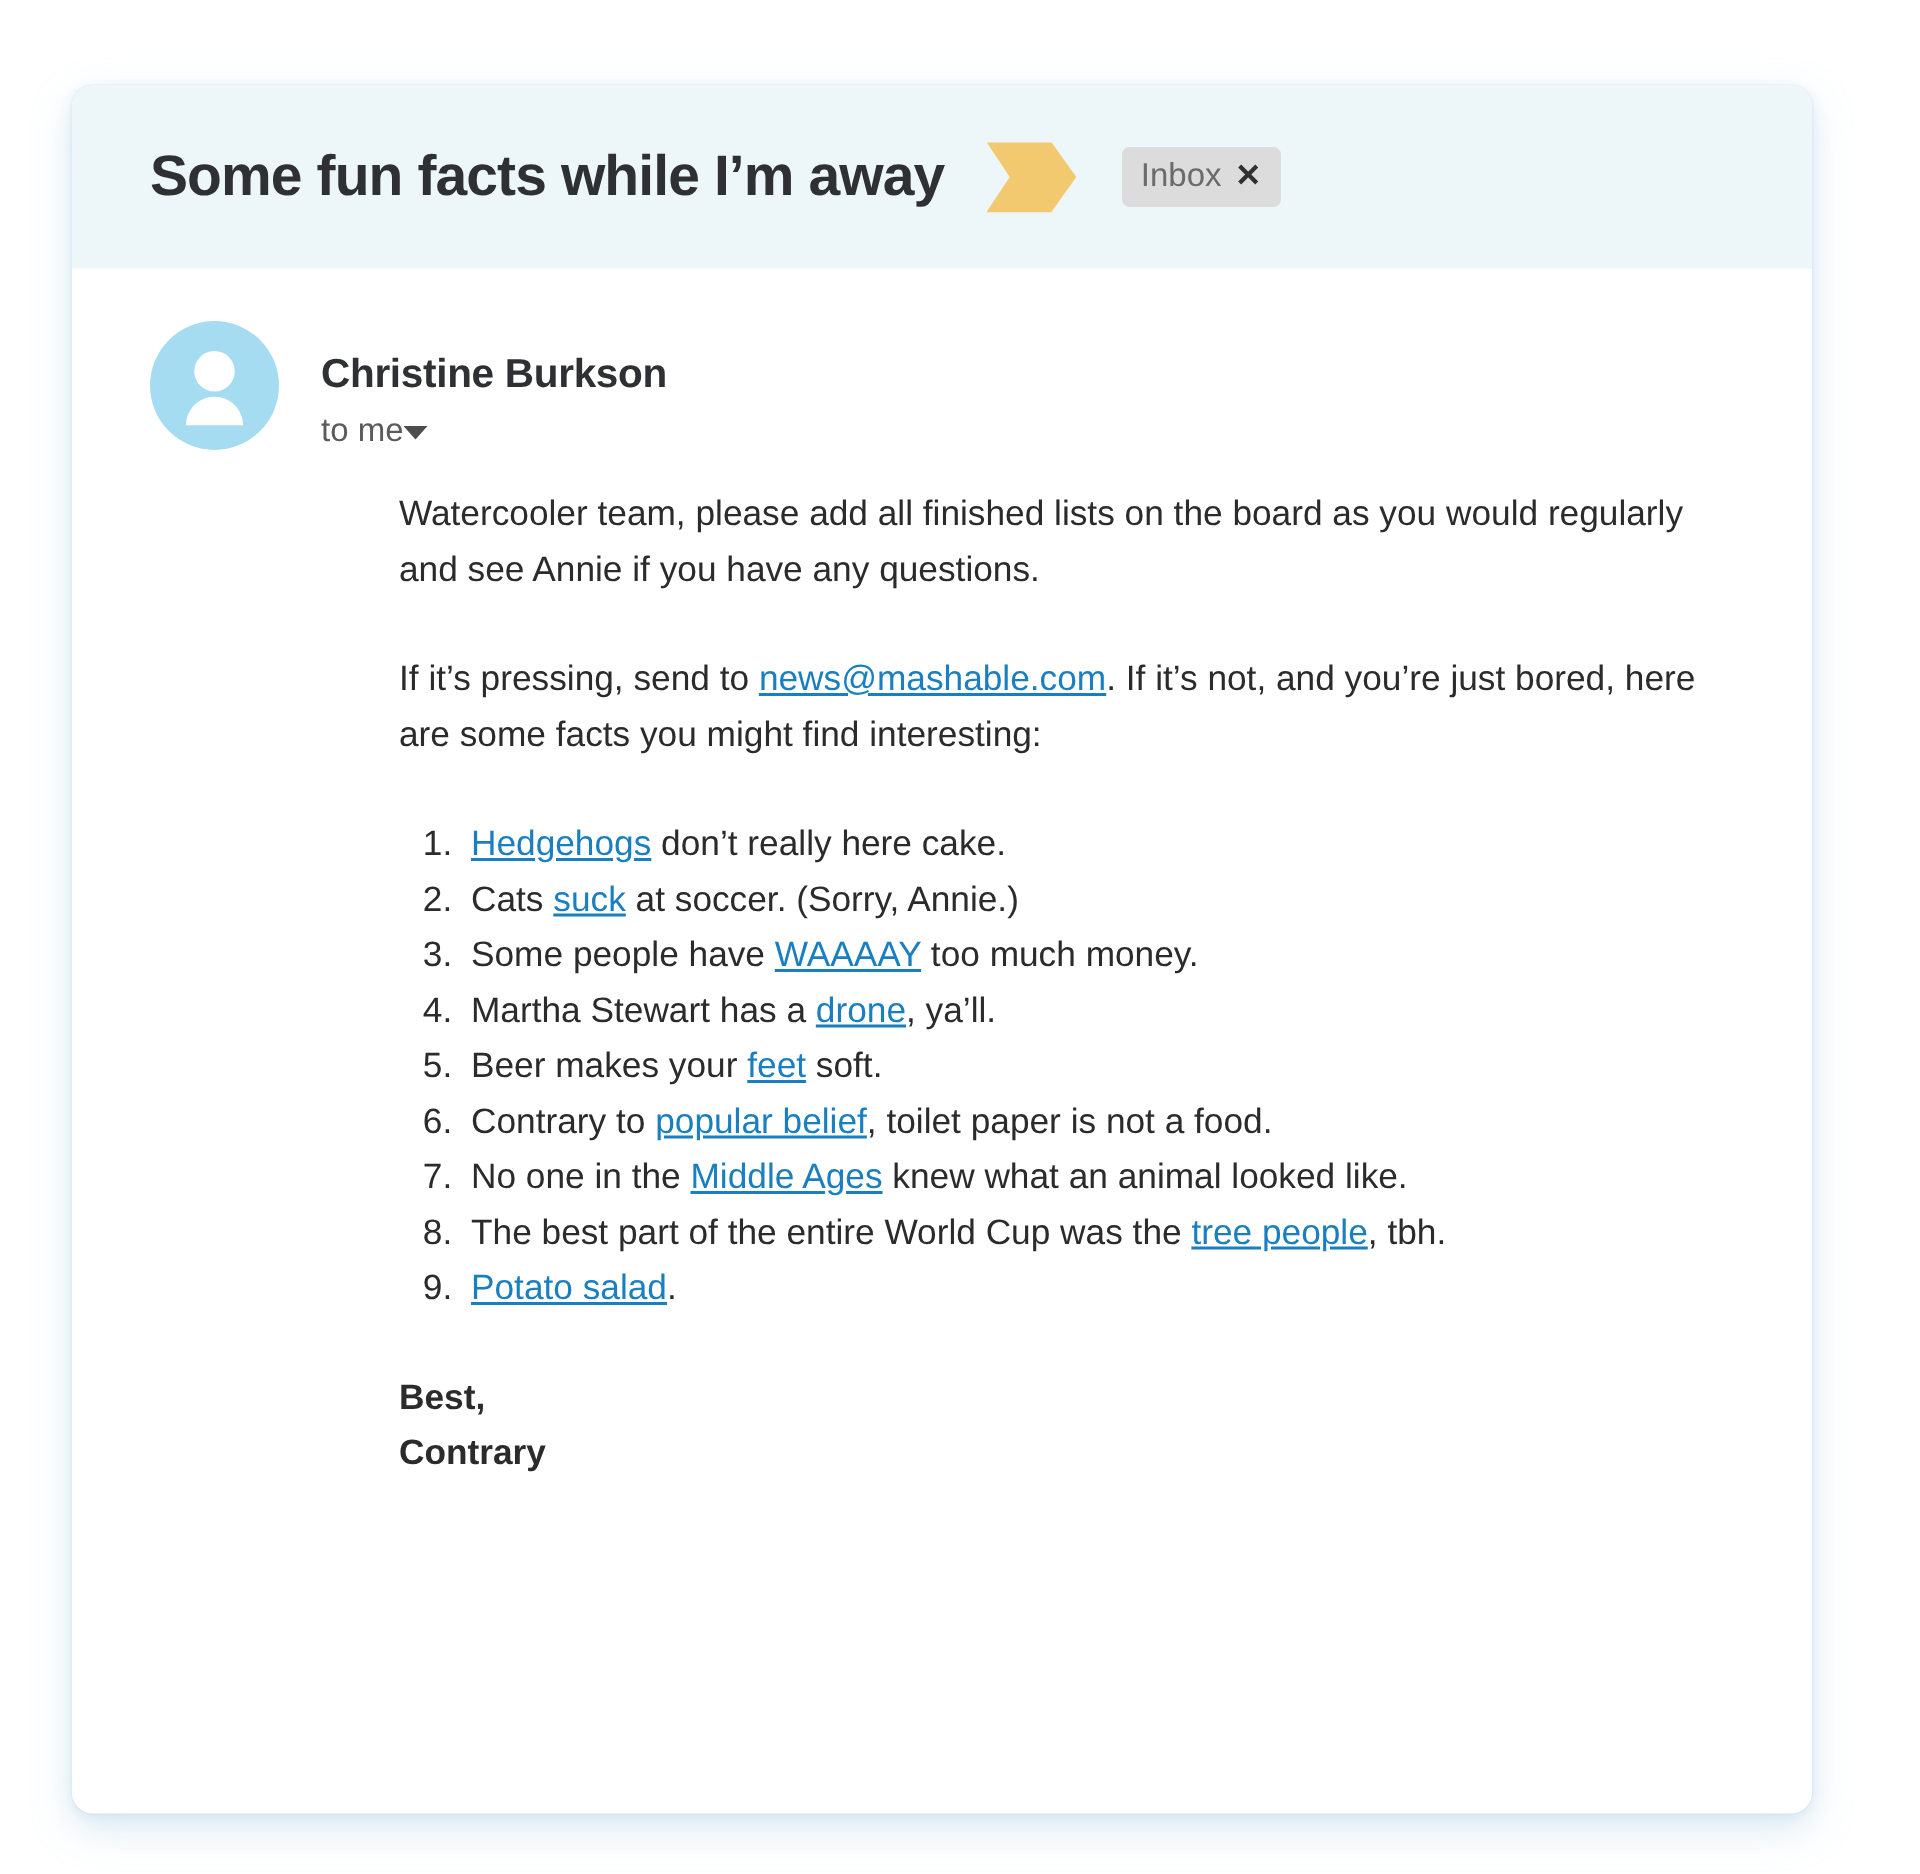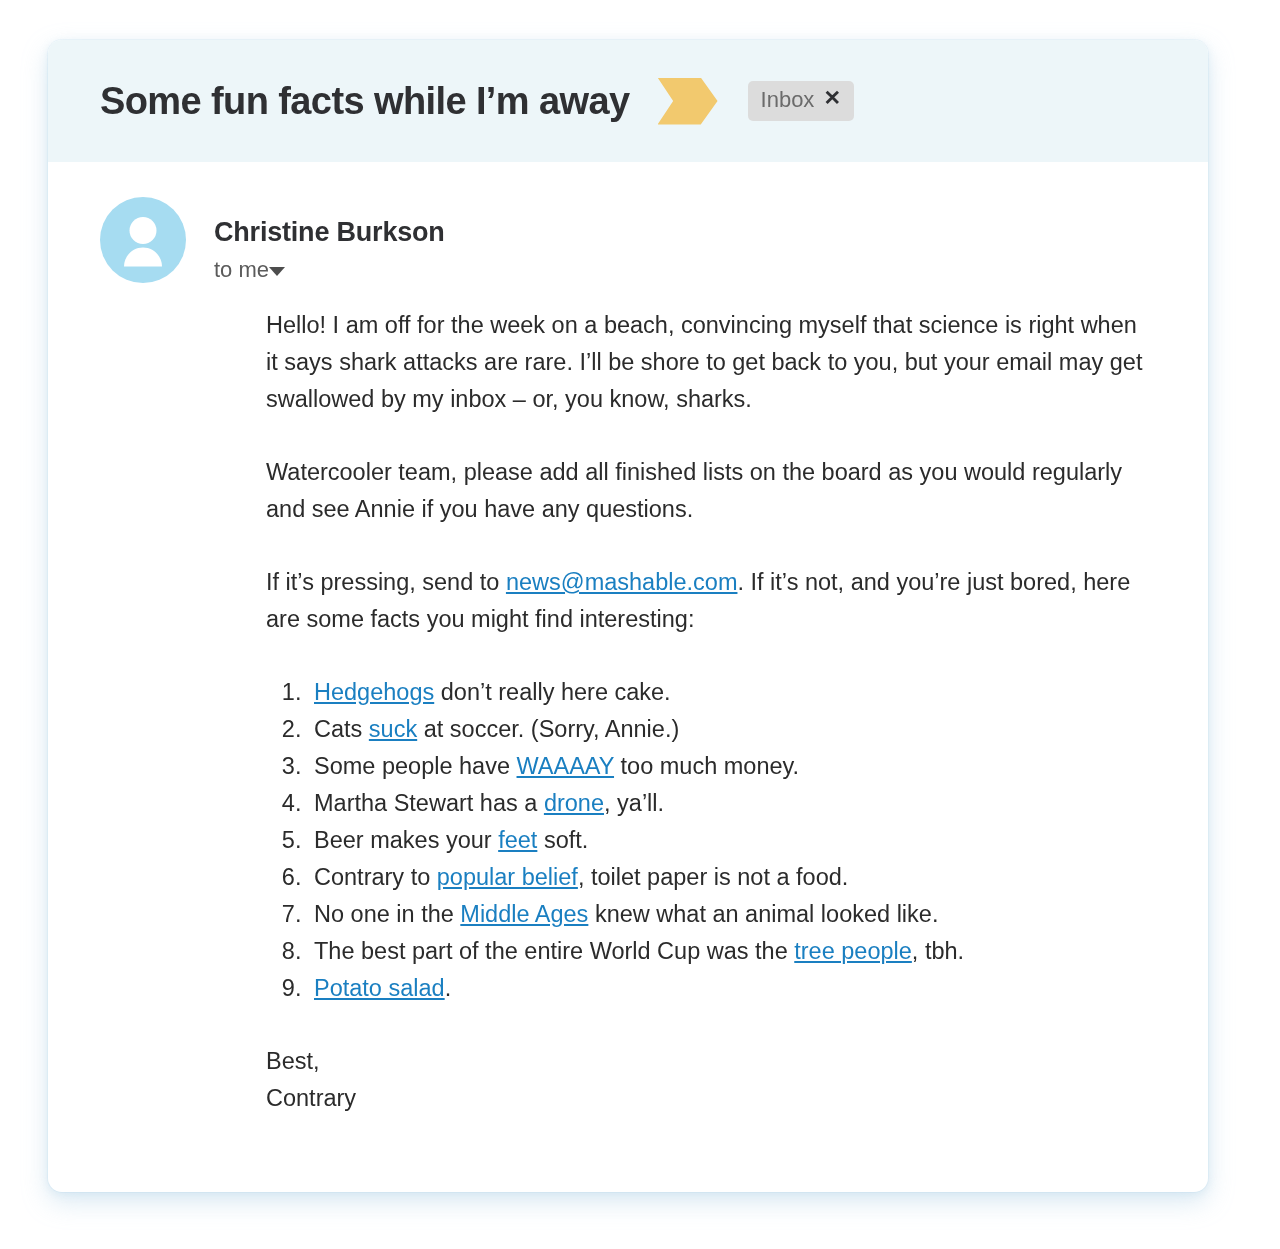--- a/index.html
+++ b/index.html
@@ -17,21 +17,21 @@
     width: 1280px;
     height: 1249px;
     background: #ffffff;
     overflow: hidden;
   }
 
   
   #email-card {
     position: absolute;
     left: 48px;
-    top: 40px;
+    top: 57px;
     width: 1160px;
     height: 1152px;
     background: #ffffff;
     border-radius: 14px;
     box-shadow:
       0 10px 26px rgba(160, 200, 225, 0.38),
       0 2px 8px rgba(160, 200, 225, 0.22),
       0 0 0 1px rgba(190, 220, 240, 0.18);
     overflow: hidden;
   }
@@ -62,20 +62,21 @@
     background: #f2c96e;
     clip-path: polygon(0% 0%, 72% 0%, 100% 50%, 72% 100%, 0% 100%, 26% 50%);
   }
 
   #inbox-chip {
     margin-left: 30px;
     background: #dcdcdc;
     border-radius: 5px;
     padding: 6px 13px 8px 13px;
     display: flex;
+    align-items: center;
     gap: 9px;
     flex: none;
   }
   #inbox-chip-label {
     font-size: 22px;
     color: #6b6b6b;
   }
   #inbox-chip-close {
     font-size: 21px;
     font-weight: bold;
@@ -148,21 +149,21 @@
   #facts-list {
     list-style: decimal;
     margin: 0 0 36px 0;
     padding-left: 42px;
   }
   #facts-list li {
     margin-bottom: 0px;
     padding-left: 6px;
   }
 
-  #signature-block { line-height: 37px; }
+  #signature-block { line-height: 37px; font-weight: bold; }
 </style>
 </head>
 <body>
 
 <div id="page">
 
   <div id="email-card">
 
     <div id="subject-header">
       <div id="subject-title">Some fun facts while I’m away</div>
@@ -188,21 +189,20 @@
         <div id="sender-name">Christine Burkson</div>
         <div id="recipient-row">
           <span id="recipient-label">to me</span>
           <span id="recipient-caret"></span>
         </div>
       </div>
     </div>
 
     <div id="email-body">
 
-      <p>Hello! I am off for the week on a beach, convincing myself that science is right when it says shark attacks are rare. I’ll be shore to get back to you, but your email may get swallowed by my inbox – or, you know, sharks.</p>
 
       <p>Watercooler team, please add all finished lists on the board as you would regularly and see Annie if you have any questions.</p>
 
       <p>
         <span>If it’s pressing, send to </span><a href="#" class="mail-link">news@mashable.com</a><span>. If it’s not, and you’re just bored, here are some facts you might find interesting:</span>
       </p>
 
       <ol id="facts-list">
           <li><span></span><a href="#" class="mail-link">Hedgehogs</a><span> don’t really here cake.</span></li>
           <li><span>Cats </span><a href="#" class="mail-link">suck</a><span> at soccer. (Sorry, Annie.)</span></li>

